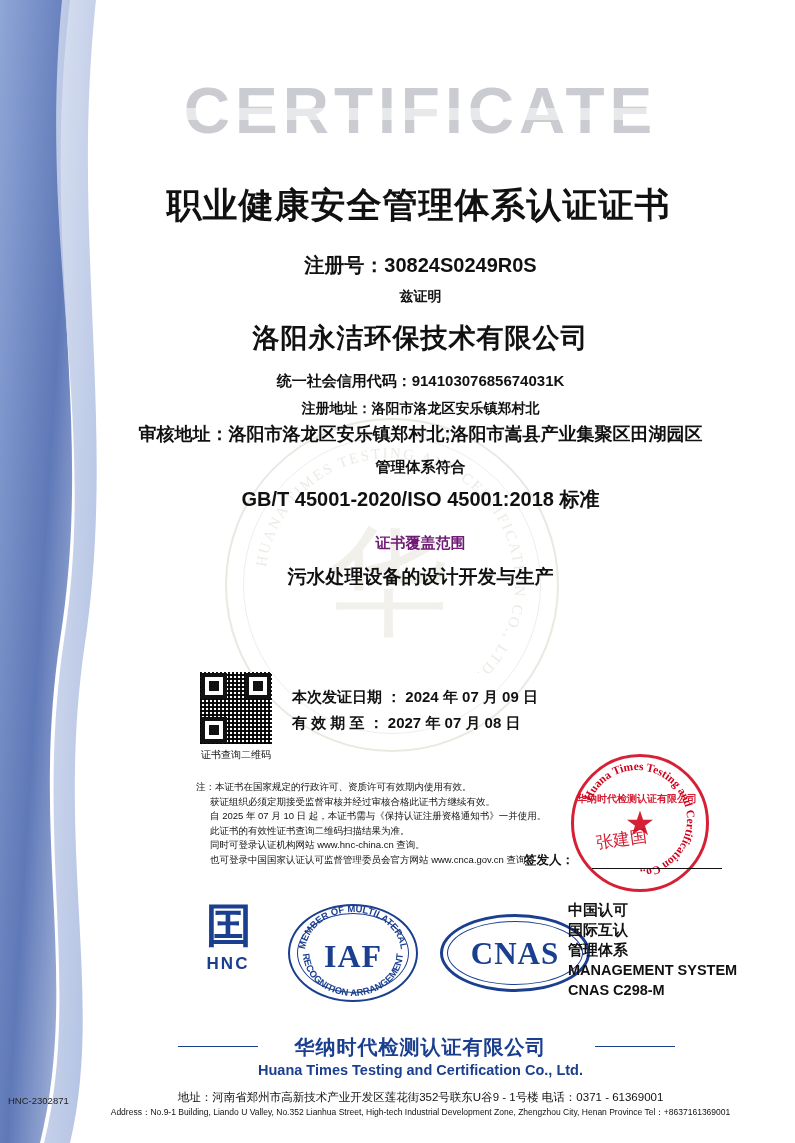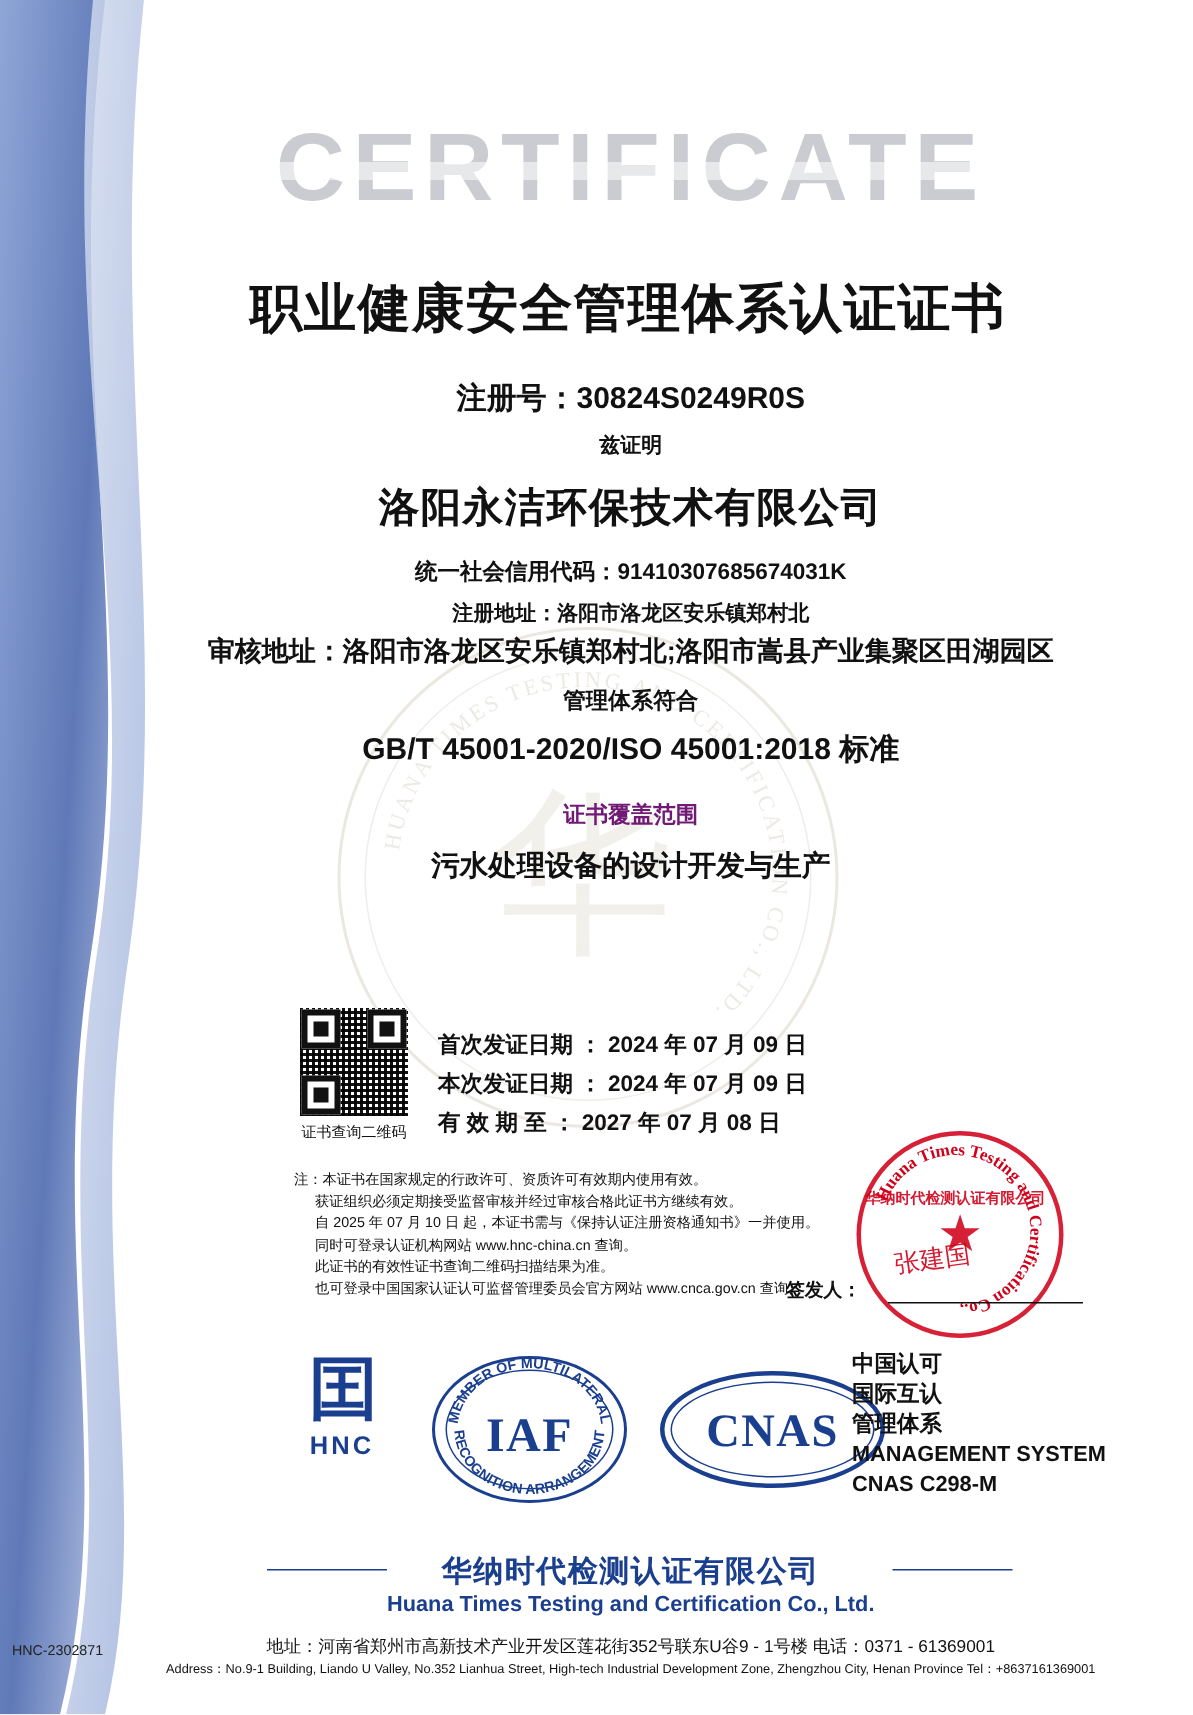--- a/index.html
+++ b/index.html
@@ -246,39 +246,35 @@
     <div class="qr">
       <span class="fp tl"></span>
       <span class="fp tr"></span>
       <span class="fp bl"></span>
     </div>
     <div class="qr-label">证书查询二维码</div>
   </div>
 
   <div class="dates">
     <div>
-      <span class="d-label">首次发证日期 ：</span>
-      <span class="d-val">2024 年 07 月 09 日</span>
-    </div>
-    <div>
       <span class="d-label">本次发证日期 ：</span>
       <span class="d-val">2024 年 07 月 09 日</span>
     </div>
     <div>
       <span class="d-label">有 效 期 至 ：</span>
       <span class="d-val">2027 年 07 月 08 日</span>
     </div>
   </div>
 
   <div class="notes">
     <div>注：本证书在国家规定的行政许可、资质许可有效期内使用有效。</div>
     <div style="padding-left:14px">获证组织必须定期接受监督审核并经过审核合格此证书方继续有效。</div>
     <div style="padding-left:14px">自 2025 年 07 月 10 日 起，本证书需与《保持认证注册资格通知书》一并使用。</div>
+    <div style="padding-left:14px">此证书的有效性证书查询二维码扫描结果为准。</div>
     <div style="padding-left:14px">同时可登录认证机构网站 www.hnc-china.cn 查询。</div>
-    <div style="padding-left:14px">此证书的有效性证书查询二维码扫描结果为准。</div>
     <div style="padding-left:14px">也可登录中国国家认证认可监督管理委员会官方网站 www.cnca.gov.cn 查询。</div>
   </div>
 
   <div class="seal">
     <span class="star">★</span>
   </div>
   <svg class="seal-arc" viewBox="0 0 132 132">
     <defs>
       <path id="sealcircle" d="M16,66 a50,50 0 1,1 100,0 a50,50 0 1,1 -100,0"></path>
     </defs>

